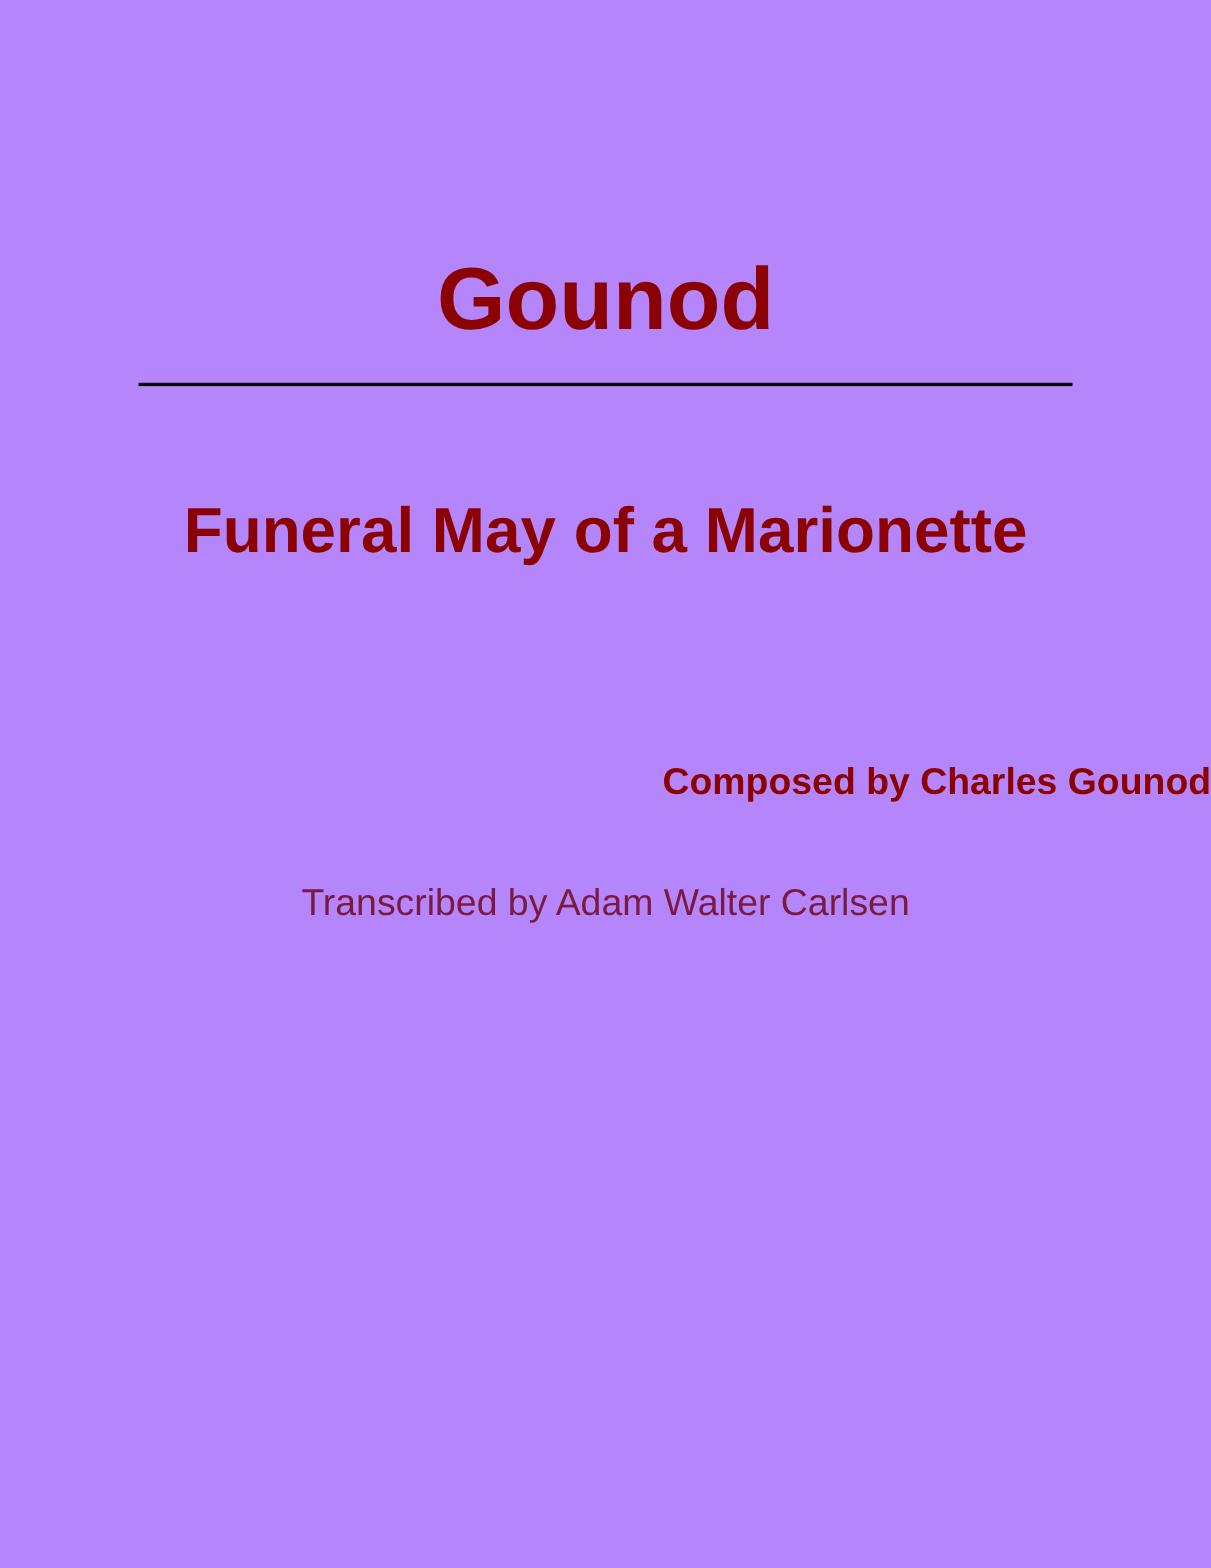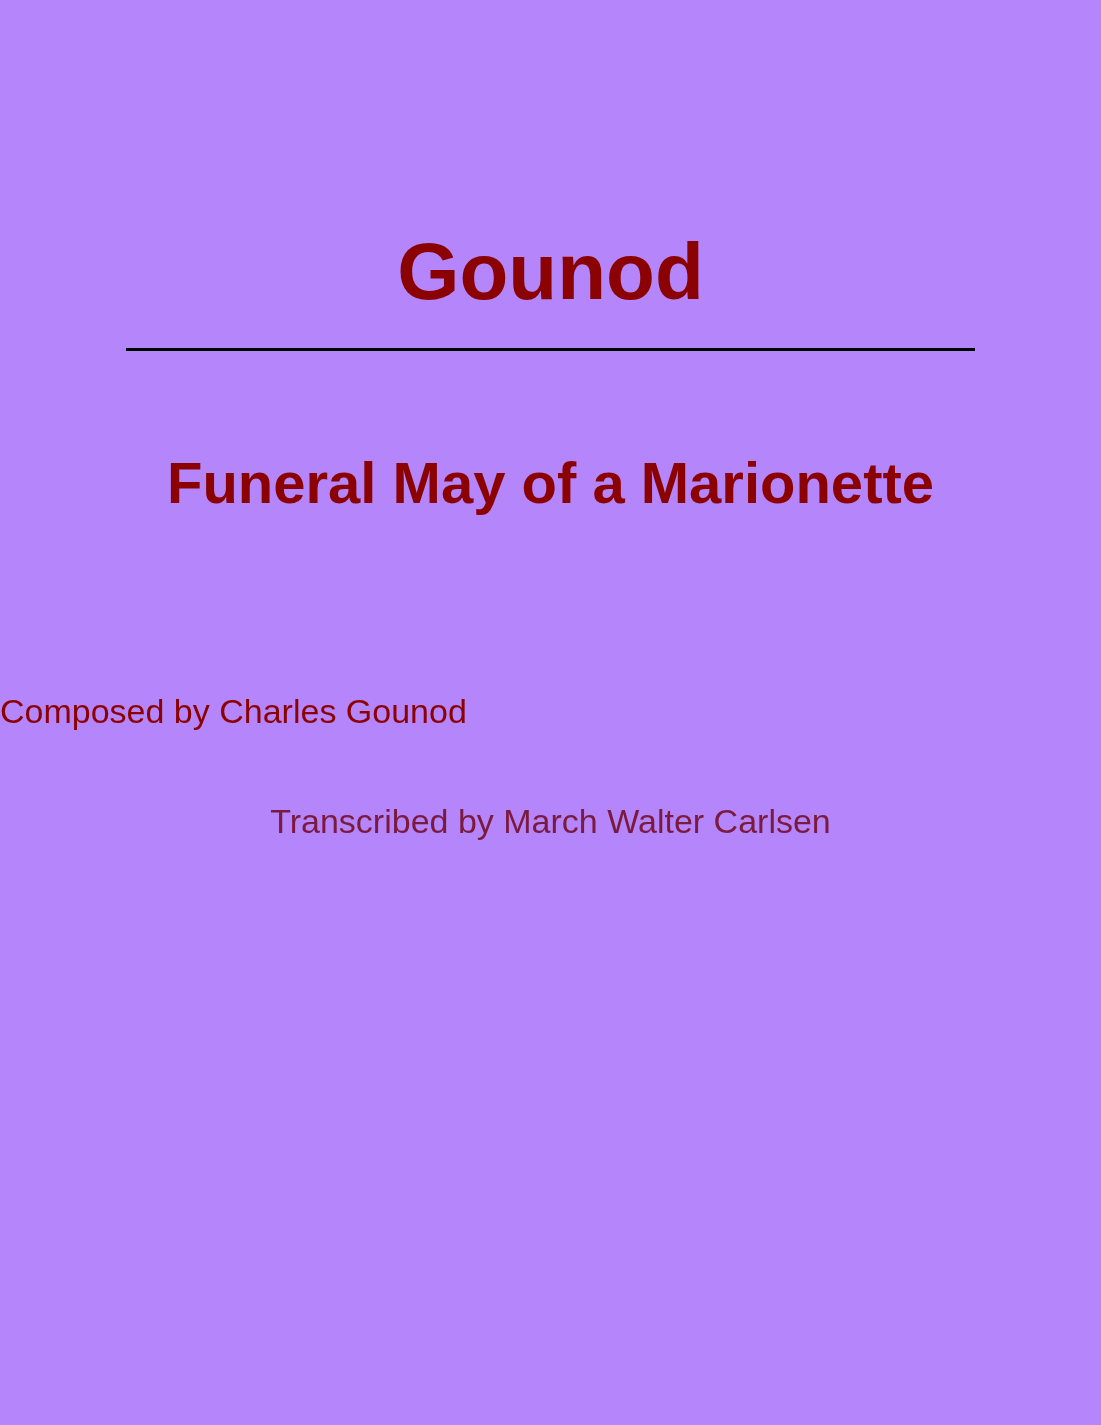--- a/index.html
+++ b/index.html
@@ -48,23 +48,23 @@
     font-size: 58px;
     font-weight: bold;
     color: #8b0202;
     line-height: 1.47;
   }
   .composed-by {
     position: absolute;
     top: 691px;
     left: 0;
     width: 1101px;
-    text-align: left;
+    text-align: right;
     font-size: 34px;
-    font-weight: normal;
+    font-weight: bold;
     color: #8b0202;
     line-height: 1.2;
   }
   .transcribed-by {
     position: absolute;
     top: 801px;
     left: 0;
     width: 1101px;
     text-align: center;
     font-size: 34px;
@@ -79,15 +79,15 @@
 <div class="page">
 
   <div class="composer-name">Gounod</div>
 
   <div class="rule"></div>
 
   <div class="work-title">Funeral May of a Marionette</div>
 
   <div class="composed-by">Composed by Charles Gounod</div>
 
-  <div class="transcribed-by">Transcribed by March Walter Carlsen</div>
+  <div class="transcribed-by">Transcribed by Adam Walter Carlsen</div>
 
 </div>
 
 </body></html>

